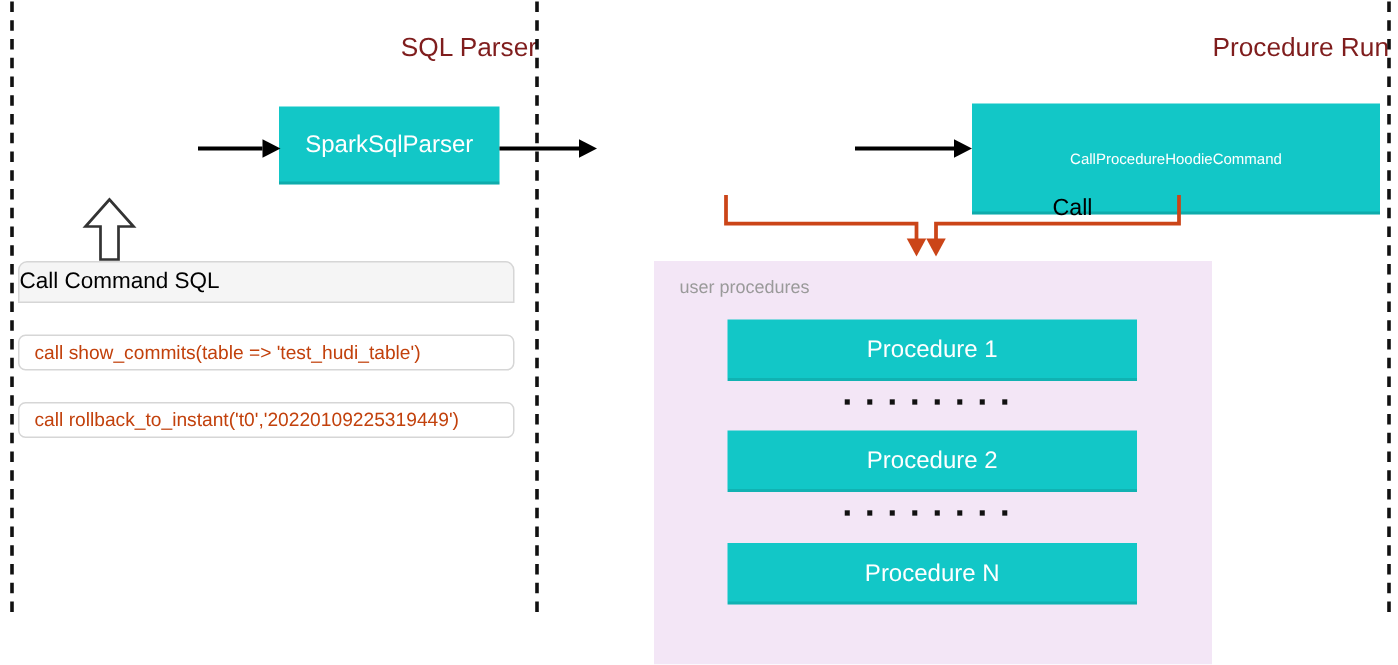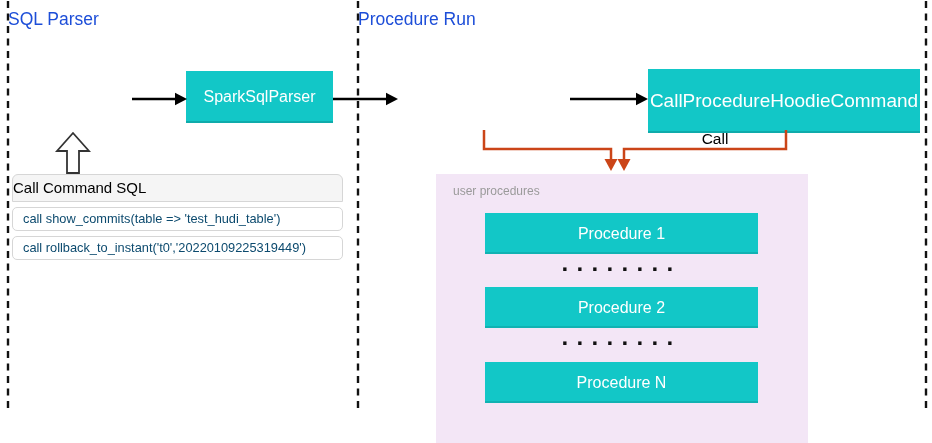--- a/index.html
+++ b/index.html
@@ -4,43 +4,43 @@
 <style>
   :root{
     --teal:#12c7c7; --orange:#cb4518; --lavender:#f3e6f6;
     --panel-header-bg:#f5f5f5; --muted-gray:#9a9a9a; --line-black:#111111;
     --box-text:#ffffff; --panel-border:#d6d6d6;
   }
   html,body{margin:0;padding:0;background:#fff;}
   body{font-family:"Liberation Sans","DejaVu Sans",sans-serif;}
   .canvas{position:relative;width:932px;height:443px;background:#fff;overflow:hidden;}
   .overlay{position:absolute;left:0;top:0;width:932px;height:443px;}
-  .section-title{position:absolute;top:7px;height:24px;line-height:24px;
-    font-size:17.5px;color:#1d4ed8;text-align:left;}
+  .section-title{position:absolute;top:19px;height:24px;line-height:24px;
+    font-size:17.5px;color:#7f1d1d;text-align:right;}
   .title-left{left:8px;width:350px;}
   .title-right{left:358px;width:568px;}
   .node{position:absolute;background:var(--teal);color:var(--box-text);
     display:flex;align-items:center;justify-content:center;text-align:center;
     font-size:16px;box-shadow:inset 0 -2px 0 rgba(0,0,0,0.14);}
   .node-call-command{left:12px;top:68px;width:120px;height:62px;}
   .node-call-command .wrap{width:84px;line-height:20px;}
   .node-parser{left:186px;top:71px;width:147px;height:52px;}
   .node-hoodie{left:398px;top:69px;width:172px;height:59px;}
-  .node-cphc{left:648px;top:69px;width:272px;height:64px;font-size:19px;}
+  .node-cphc{left:648px;top:69px;width:272px;height:74px;font-size:10px;}
   .conn-label{position:absolute;top:129px;height:19px;line-height:19px;
     font-size:15.5px;color:#000;text-align:center;}
   .label-build{left:521px;width:100px;}
   .label-call{left:665px;width:100px;}
   .sql-panel{position:absolute;left:12px;top:174px;width:331px;}
   .sql-header{box-sizing:border-box;height:28px;line-height:26px;background:var(--panel-header-bg);
     border:1px solid var(--panel-border);border-radius:6px 6px 0 0;
     font-size:15px;color:#000;padding:0 0;}
   .sql-row{box-sizing:border-box;height:24px;line-height:22px;background:#fff;
-    border:1px solid var(--panel-border);border-radius:5px;margin-top:5px;
-    font-size:12.8px;color:#0c4a6e;padding:0 4px 0 10px;white-space:nowrap;overflow:hidden;}
+    border:1px solid var(--panel-border);border-radius:5px;margin-top:21px;
+    font-size:12.8px;color:#c2410c;padding:0 4px 0 10px;white-space:nowrap;overflow:hidden;}
   .user-proc{position:absolute;left:436px;top:174px;width:372px;height:279px;
     background:var(--lavender);}
   .user-proc-label{position:absolute;left:17px;top:10px;font-size:12px;
     color:var(--muted-gray);}
   .proc-node{position:absolute;left:49px;width:273px;height:41px;
     background:var(--teal);color:var(--box-text);display:flex;align-items:center;
     justify-content:center;font-size:16px;box-shadow:inset 0 -2px 0 rgba(0,0,0,0.1);}
   .proc-1{top:39px;} .proc-2{top:113px;} .proc-n{top:188px;}
   .dots{position:absolute;left:49px;width:273px;text-align:center;color:#111;
     font-weight:700;font-size:24px;letter-spacing:7px;line-height:14px;}

